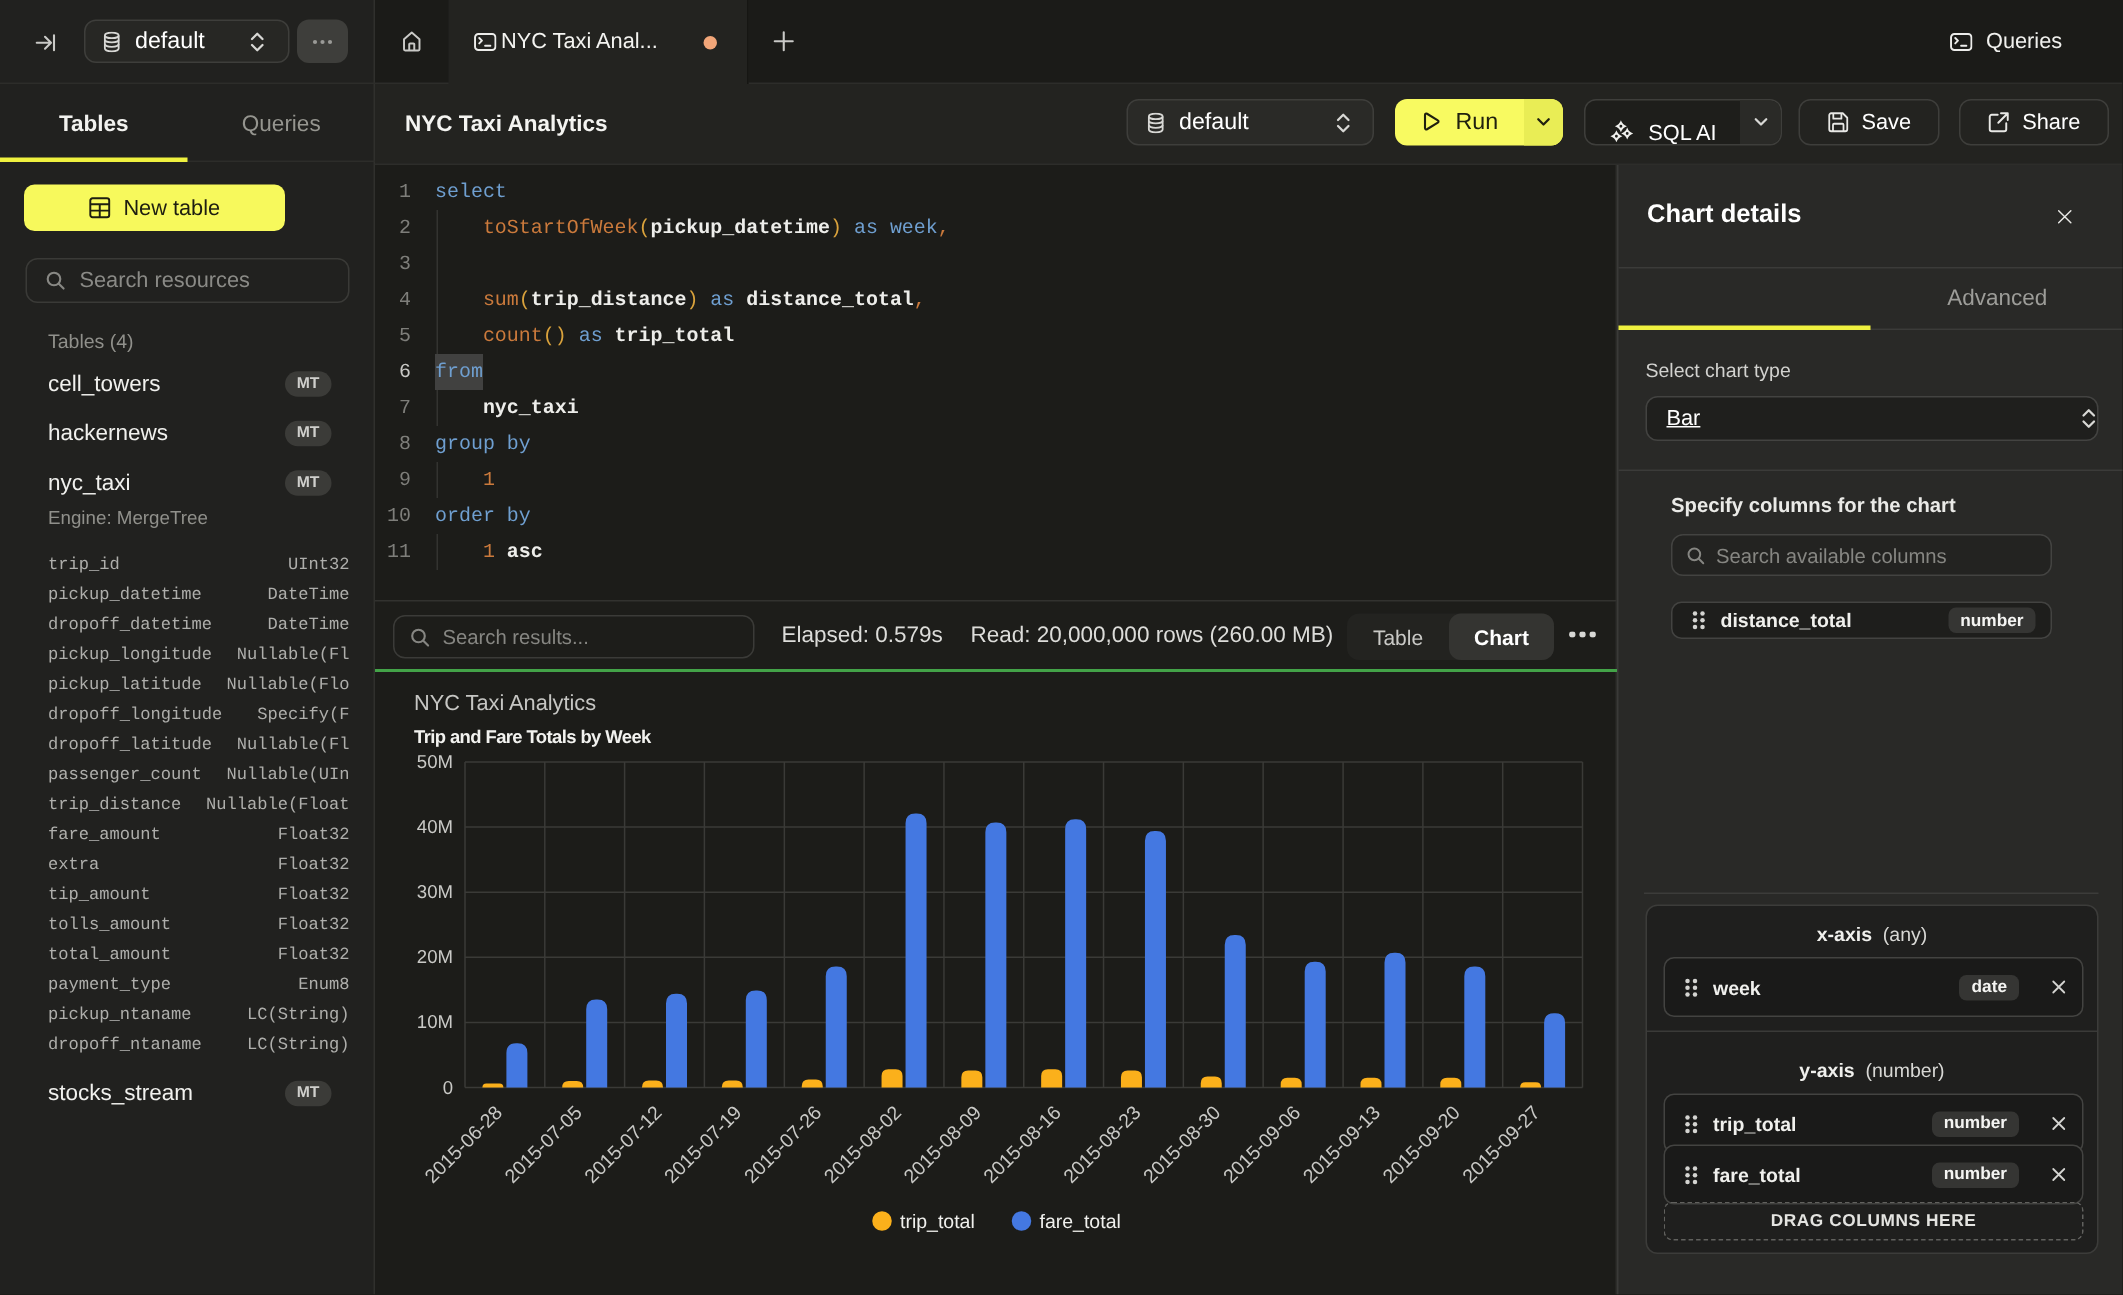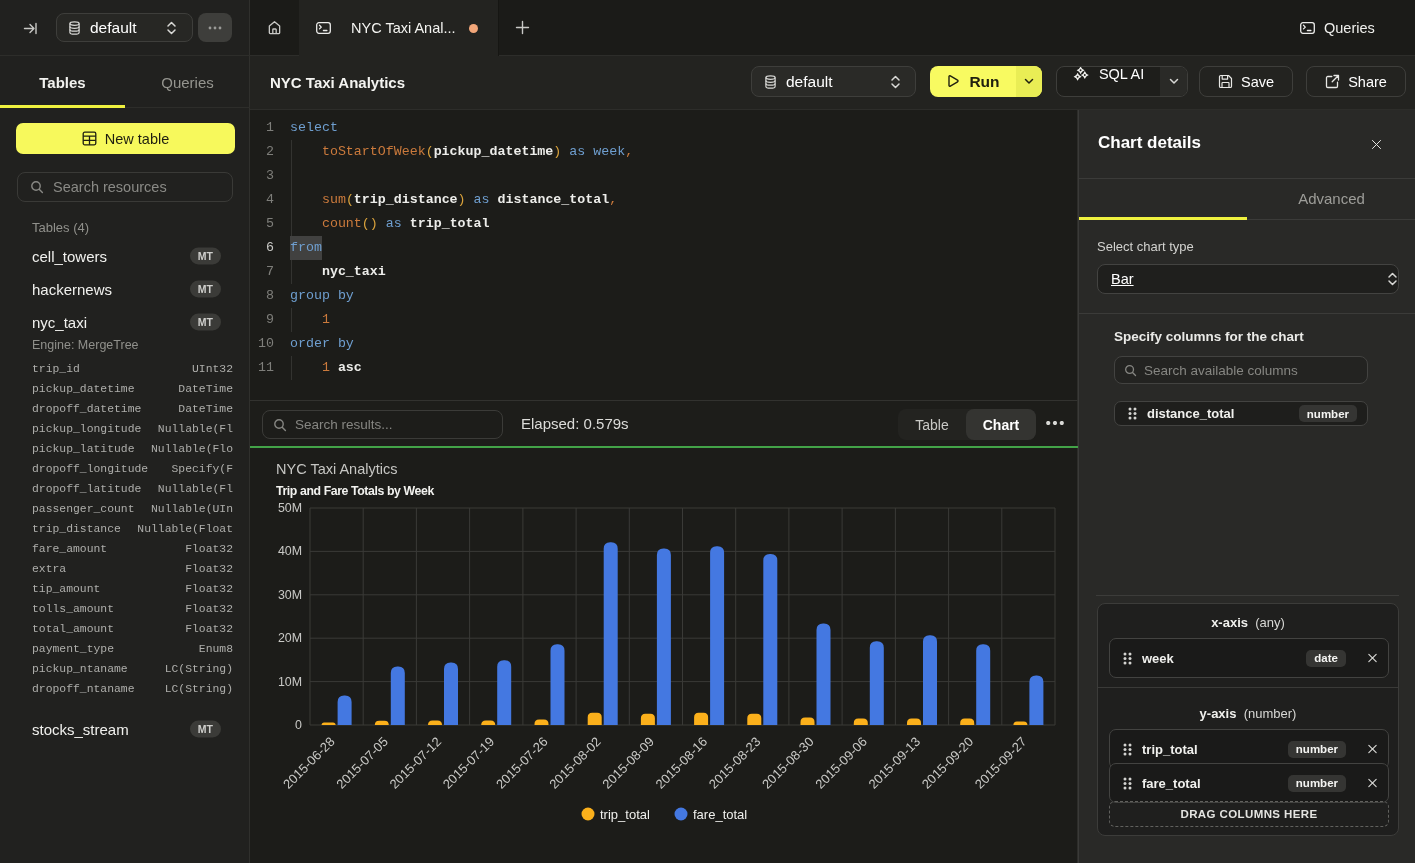--- a/index.html
+++ b/index.html
@@ -10,37 +10,37 @@
   
   #sidebar { left:0; top:0; width:250px; height:863px; background:#21211f; border-right:1px solid #30302d; }
   #sb-head { left:0; top:0; width:250px; height:56px; border-bottom:1px solid #2d2d2a; }
   .dd { display:flex; align-items:center; border:1px solid #3e3e3b; border-radius:8px; color:#fff; background:#272724; }
   #sb-dd { left:56px; top:13px; width:137px; height:29px; padding:0 15px 0 11px; font-size:15.5px; }
   #sb-dots { left:198px; top:13px; width:34px; height:29px; background:#3e3e3b; border-radius:8px; color:#9a9a97; display:flex; align-items:center; justify-content:center; }
   #sb-tabs { left:0; top:56px; width:250px; height:52px; border-bottom:1px solid #2d2d2a; }
   #sb-tabs .t1 { left:0; top:0; width:125px; height:52px; display:flex; align-items:center; justify-content:center; color:#f2f2ef; font-size:15px; font-weight:600; }
   #sb-tabs .t2 { left:125px; top:0; width:125px; height:52px; display:flex; align-items:center; justify-content:center; color:#95958f; font-size:15px; }
   #sb-tabs .yline { left:0; top:49px; width:125px; height:3px; background:#eff13f; }
-  #newtable { left:16px; top:123px; width:219px; height:31px; background:#f7f95c; border-radius:7px; color:#1e1e10; font-size:14.5px; font-weight:500; display:flex; align-items:center; justify-content:center; gap:8px; }
+  #newtable { left:16px; top:123px; width:174px; height:31px; background:#f7f95c; border-radius:7px; color:#1e1e10; font-size:14.5px; font-weight:500; display:flex; align-items:center; justify-content:center; gap:8px; }
   #sb-search { left:17px; top:172px; width:216px; height:30px; border:1px solid #3a3a37; border-radius:8px; display:flex; align-items:center; padding-left:12px; gap:9px; color:#8a8a86; font-size:14.5px; }
   .sb-label { left:32px; color:#90908b; font-size:13px; }
   .trow { left:0; width:250px; height:33px; }
   .trow .nm { position:absolute; left:32px; top:50%; transform:translateY(-50%); color:#f1f1ee; font-size:15px; }
   .badge-mt { position:absolute; right:29px; top:50%; transform:translateY(-50%); background:#3b3b38; color:#cfcfcc; font-size:10.5px; font-weight:600; border-radius:9px; padding:2px 8px 3px; }
-  .colrow { left:32px; width:201px; height:20px; font-family:"Liberation Mono", monospace; font-size:11.4px; color:#aeaeab; display:flex; justify-content:space-between; align-items:flex-start; white-space:pre; }
+  .colrow { left:32px; width:201px; height:20px; font-family:"Liberation Mono", monospace; font-size:11.4px; color:#aeaeab; display:flex; justify-content:space-between; align-items:flex-end; white-space:pre; }
 
   
   #strip { left:250px; top:0; width:1165px; height:56px; background:#1b1b18; border-bottom:1px solid #2d2d2a; }
   #tab1 { left:49px; top:0; width:200px; height:56px; background:#232320; border-right:1px solid #161613; display:flex; align-items:center; }
   
   #toolbar { left:250px; top:56px; width:1165px; height:54px; background:#232320; border-bottom:1px solid #2d2d2a; }
   #tb-title { left:20px; top:0; height:53px; display:flex; align-items:center; color:#f4f4f1; font-size:15px; font-weight:600; }
   .tbtn { top:10px; height:31px; border-radius:8px; display:flex; align-items:center; font-size:14.5px; }
   #dd2 { left:501px; width:165px; border:1px solid #3e3e3b; color:#fff; background:#2a2a27; padding:0 14px 0 12px; font-size:15.5px; }
-  #runbtn { left:680px; width:112px; background:#f8fa61; color:#20200f; font-weight:700; font-size:15.5px; }
+  #runbtn { left:680px; width:112px; background:#f8fa61; color:#20200f; font-weight:400; font-size:15.5px; }
   #sqlai { left:806px; width:132px; border:1px solid #3e3e3b; color:#fff; background:#1e1e1b; overflow:hidden; }
   #savebtn { left:949px; width:94px; border:1px solid #3e3e3b; color:#fff; justify-content:center; gap:8px; }
   #sharebtn { left:1056px; width:100px; border:1px solid #3e3e3b; color:#fff; justify-content:center; gap:8px; }
 
   
   #editor { left:250px; top:110px; width:828px; height:290px; background:#1c1c19; border-right:1px solid #2d2d2a; font-family:"Liberation Mono", monospace; font-size:13.3px; }
   .ln { position:absolute; width:24px; text-align:right; color:#7e7e7a; height:24px; line-height:24px; left:0; }
   .cl { position:absolute; left:40px; height:24px; line-height:24px; white-space:pre; font-weight:400; color:#b8b8b4; }
   .id { color:#ededea; font-weight:700; }
   .hlbox { position:absolute; left:40px; top:126px; width:32px; height:24px; background:#414140; }
@@ -102,21 +102,21 @@
     <svg class="abs" style="left:17px;top:20px" width="15" height="15" viewBox="0 0 16 16" fill="none" stroke="#c9c9c6" stroke-width="1.4" stroke-linejoin="round">
         <path d="M2.5 6.5L8 1.8l5.5 4.7v7.2a.8.8 0 01-.8.8H3.3a.8.8 0 01-.8-.8z"></path>
         <path d="M6.2 14.5v-4.3a.6.6 0 01.6-.6h2.4a.6.6 0 01.6.6v4.3"></path>
       </svg>
     <div id="tab1" class="abs">
       <svg style="margin-left:17px" width="15" height="12" viewBox="0 0 15 12" fill="none" stroke="#ececea" stroke-width="1.3">
           <rect x="0.7" y="0.7" width="13.6" height="10.6" rx="2.2"></rect>
           <path d="M3.5 3.3l1.8 1.8-1.8 1.8" stroke-linecap="round" stroke-linejoin="round"></path>
           <path d="M7.4 8.5h3.5" stroke-linecap="round"></path>
         </svg>
-      <span style="margin-left:20px;color:#f4f4f1;font-size:14.5px">NYC Taxi Anal...</span>
+      <span style="margin-left:3px;color:#f4f4f1;font-size:14.5px">NYC Taxi Anal...</span>
       <span style="position:absolute;left:170px;top:23.5px;width:9px;height:9px;border-radius:50%;background:#f2a679"></span>
     </div>
     <svg class="abs" style="left:265px;top:20px" width="15" height="15" viewBox="0 0 15 15" stroke="#c9c9c6" stroke-width="1.4" stroke-linecap="round">
         <path d="M7.5 1.5v12M1.5 7.5h12"></path>
       </svg>
     <div class="abs" style="left:1050px;top:0;height:55px;display:flex;align-items:center;gap:9px;color:#f0f0ed;font-size:14.5px">
       <svg width="15" height="12" viewBox="0 0 15 12" fill="none" stroke="#ececea" stroke-width="1.3">
           <rect x="0.7" y="0.7" width="13.6" height="10.6" rx="2.2"></rect>
           <path d="M3.5 3.3l1.8 1.8-1.8 1.8" stroke-linecap="round" stroke-linejoin="round"></path>
           <path d="M7.4 8.5h3.5" stroke-linecap="round"></path>
@@ -145,21 +145,21 @@
           </svg>
         Run
       </div>
       <div style="width:26px;height:31px;background:#e9ed55;border-radius:0 8px 8px 0;display:flex;align-items:center;justify-content:center">
         <svg width="10" height="7" viewBox="0 0 10 7" fill="none" stroke="#20200f" stroke-width="1.5" stroke-linecap="round" stroke-linejoin="round">
             <path d="M1.5 1.5L5 5l3.5-3.5"></path>
           </svg>
       </div>
     </div>
     <div id="sqlai" class="abs tbtn">
-      <div style="width:104px;height:31px;display:flex;align-items:flex-start;justify-content:center;gap:9px">
+      <div style="width:104px;height:31px;display:flex;align-items:flex-end;justify-content:center;gap:9px">
         <svg width="17" height="17" viewBox="0 0 17 17" fill="#f0f0ed" fill-rule="evenodd">
             <path d="M7.60 0.20Q8.60 3.20 11.60 4.20Q8.60 5.20 7.60 8.20Q6.60 5.20 3.60 4.20Q6.60 3.20 7.60 0.20ZM6.65 4.20a0.95 0.95 0 1 0 1.9 0a0.95 0.95 0 1 0 -1.9 0ZM4.60 6.80Q5.60 9.80 8.60 10.80Q5.60 11.80 4.60 14.80Q3.60 11.80 0.60 10.80Q3.60 9.80 4.60 6.80ZM3.65 10.80a0.95 0.95 0 1 0 1.9 0a0.95 0.95 0 1 0 -1.9 0ZM11.80 5.00Q12.80 8.00 15.80 9.00Q12.80 10.00 11.80 13.00Q10.80 10.00 7.80 9.00Q10.80 8.00 11.80 5.00ZM10.85 9.00a0.95 0.95 0 1 0 1.9 0a0.95 0.95 0 1 0 -1.9 0Z"></path>
           </svg>
         SQL AI
       </div>
       <div style="width:27px;height:31px;background:#2a2a27;display:flex;align-items:center;justify-content:center">
         <svg width="10" height="7" viewBox="0 0 10 7" fill="none" stroke="#d8d8d5" stroke-width="1.5" stroke-linecap="round" stroke-linejoin="round">
             <path d="M1.5 1.5L5 5l3.5-3.5"></path>
           </svg>
       </div>
@@ -211,20 +211,21 @@
 
   <div id="results" class="abs">
     <div id="res-search" class="abs">
       <svg width="14" height="14" viewBox="0 0 14 14" fill="none" stroke="#868682" stroke-width="1.4">
           <circle cx="6" cy="6" r="4.2"></circle>
           <path d="M9.2 9.2l3.2 3.2" stroke-linecap="round"></path>
         </svg>
       Search results...
     </div>
     <div id="elapsed" class="abs">Elapsed: 0.579s</div>
+    <div id="readtxt" class="abs">Read: 20,000,000 rows (260.00 MB)</div>
     <div id="toggle" class="abs">
         <div class="tg1">Table</div>
         <div class="tg2">Chart</div>
       </div>
     <div id="res-dots" class="abs">
         <svg width="18" height="4" viewBox="0 0 18 4">
           <circle cx="2.2" cy="2" r="2.1" fill="#d8d8d5"></circle>
           <circle cx="9" cy="2" r="2.1" fill="#d8d8d5"></circle>
           <circle cx="15.8" cy="2" r="2.1" fill="#d8d8d5"></circle>
         </svg>

